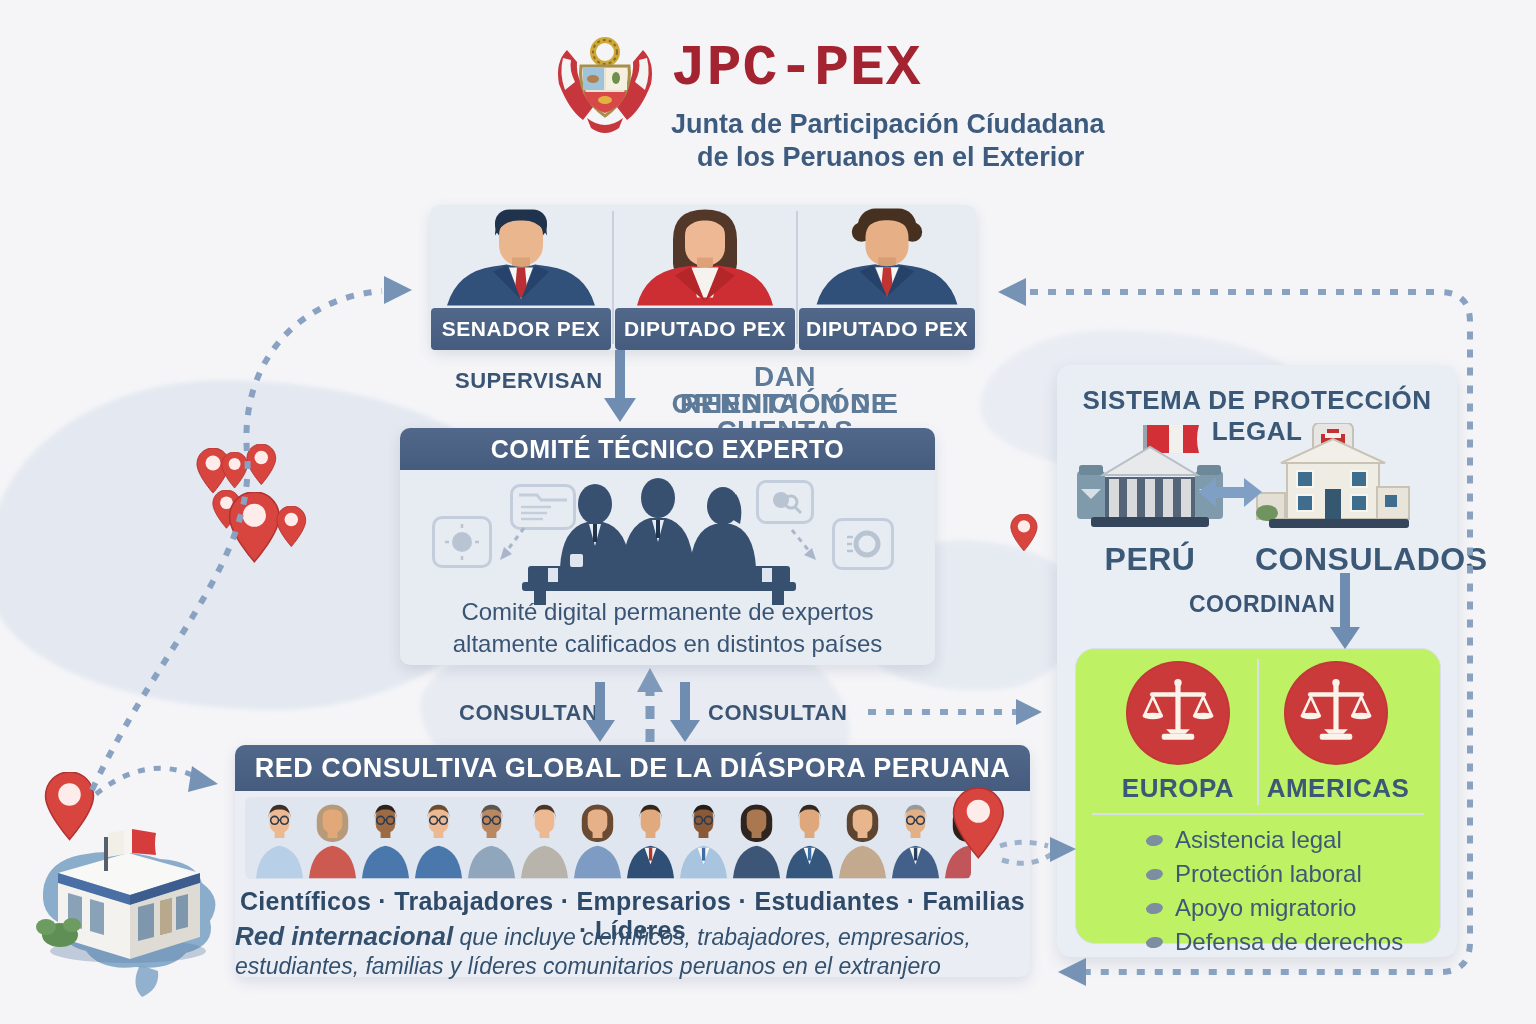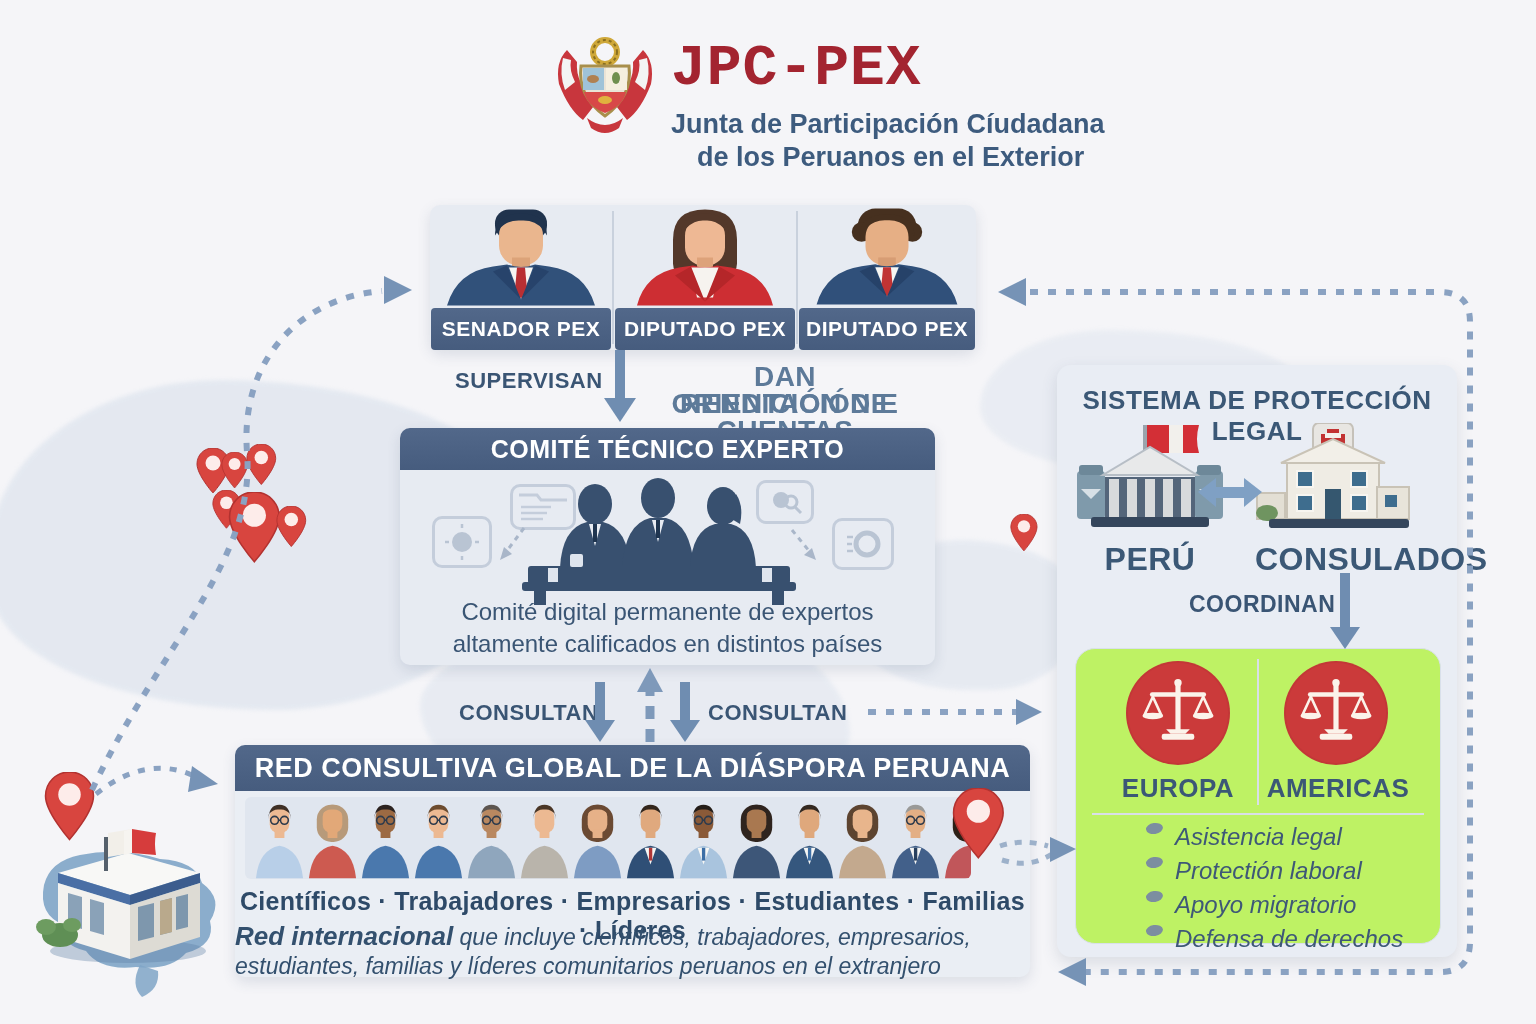--- a/index.html
+++ b/index.html
@@ -28,21 +28,21 @@
   .cats{font-size:25px;font-weight:600;color:#2e4a68;text-align:center;letter-spacing:.3px;}
   .desc{font-size:23px;color:#33506e;text-align:left;line-height:31px;font-style:italic;}
   .desc b{font-size:26px;font-weight:600;}
   
   .legal-panel{background:#e9edf4;border-radius:14px;box-shadow:0 6px 16px rgba(60,80,110,.15);}
   .legal-title{font-size:26px;font-weight:bold;color:#3b5876;letter-spacing:.5px;text-align:center;}
   .bldg-label{font-size:32px;font-weight:bold;color:#3b5876;text-align:center;letter-spacing:.5px;}
   .legal-card{position:absolute;background:#bef264;border:1px solid #d9e0ea;border-radius:20px;}
   .red-circle{position:absolute;width:104px;height:104px;border-radius:50%;background:#cb3a3a;
               display:flex;align-items:center;justify-content:center;box-shadow:inset 0 0 0 2px rgba(0,0,0,.04);}
-  .svc-row{display:flex;height:34px;font-style:italic;}
+  .svc-row{display:flex;align-items:center;height:34px;}
   .svc-dot{width:17px;height:11px;background:#7c8ea0;border-radius:50%;margin-right:12px;transform:rotate(-8deg);flex:none;}
   .svc-txt{font-size:24px;color:#3e5877;}
   .divider{position:absolute;background:#d9dfe8;}
   .people-band{position:absolute;background:#e0e6ef;border-radius:6px;display:flex;align-items:flex-end;
                justify-content:space-between;padding:0 8px;overflow:hidden;}
   .avatar{width:53px;height:82px;flex:none;}
   svg{display:block;}
 </style>
 </head>
 <body>

